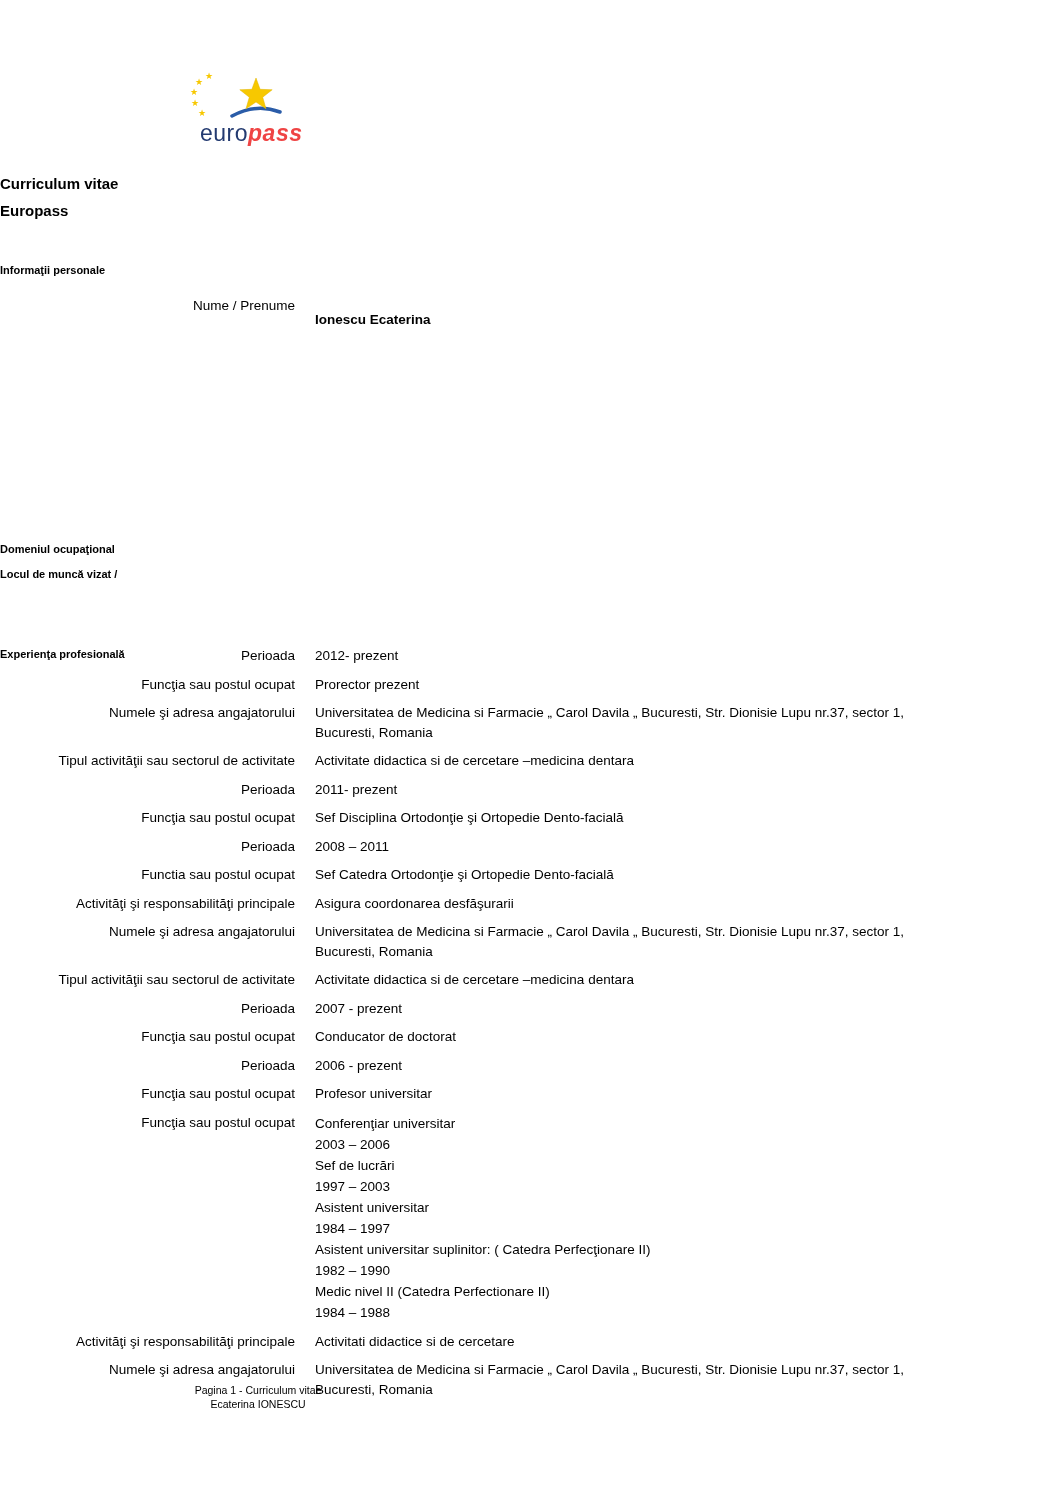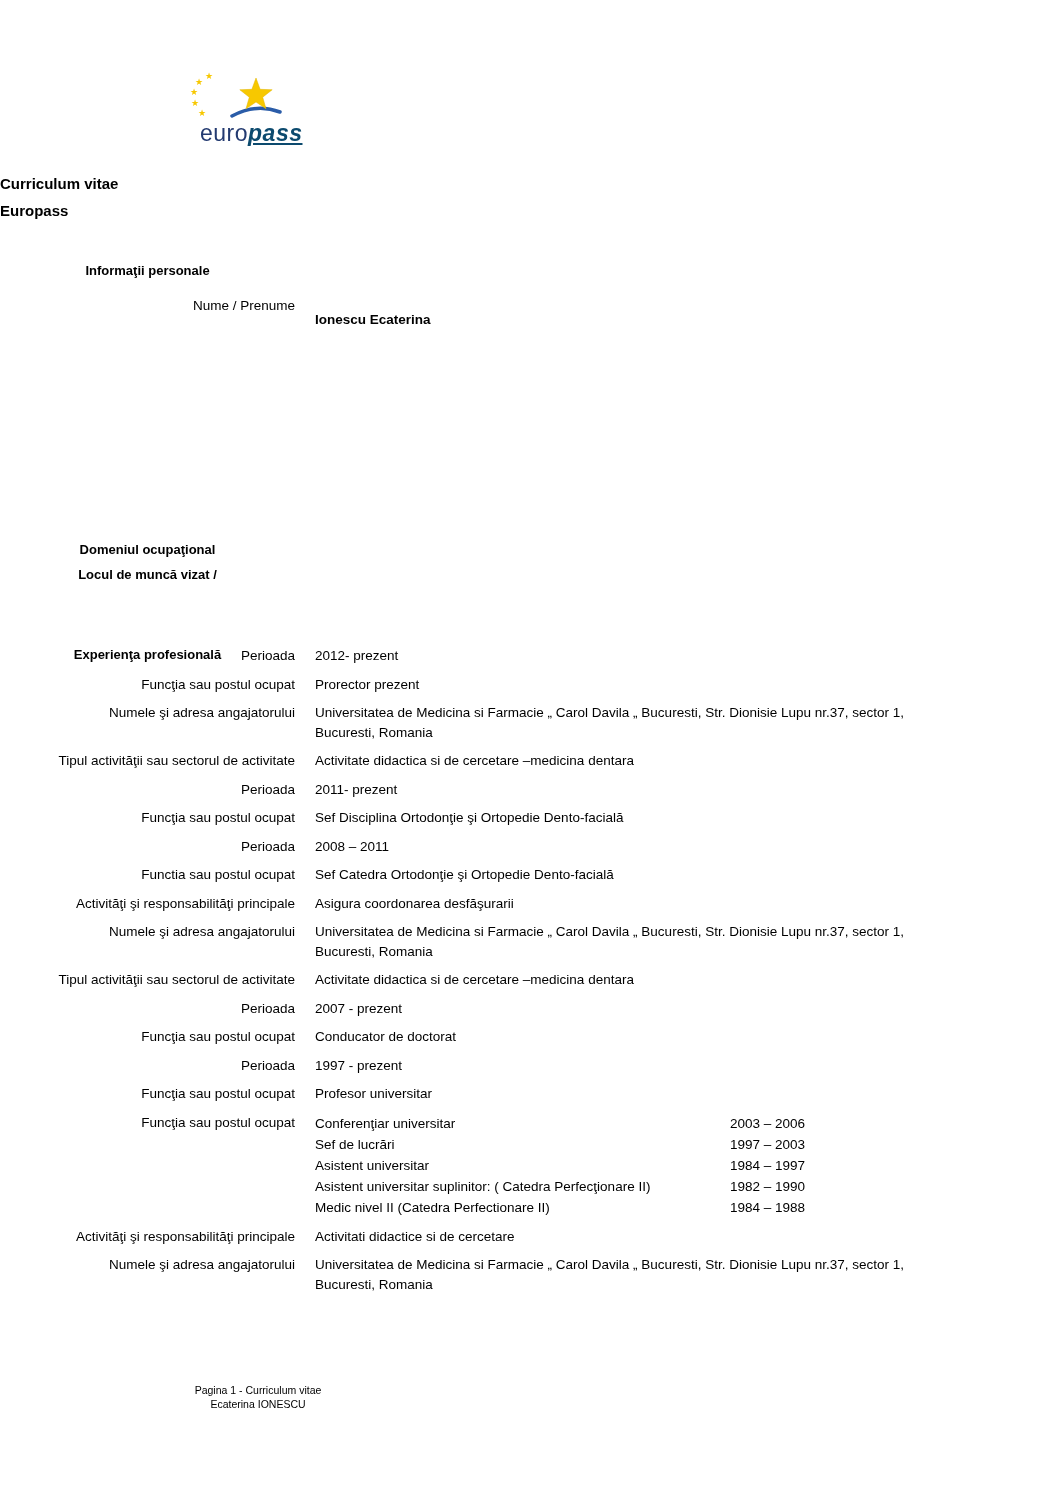--- a/index.html
+++ b/index.html
@@ -12,51 +12,51 @@
     font-family: "Liberation Sans", sans-serif;
     color: #000000;
     overflow: hidden;
   }
 
   
   .logo { position: absolute; left: 178px; top: 72px; width: 150px; }
   .logo svg { display: block; }
   .logo-text { font-size: 23px; line-height: 24px; margin-top: 1px; padding-left: 22px; letter-spacing: 0.5px; }
   .logo-euro { color: #233a70; font-weight: 400; }
-  .logo-pass { color: #0c4a6e; font-weight: 700; font-style: italic; text-decoration: underline; }
+  .logo-pass { color: #ef4444; font-weight: 700; font-style: italic; }
 
   
   .doc-title {
     position: absolute; left: 0; top: 170px; width: 295px;
     text-align: left; font-weight: bold; font-size: 15px; line-height: 27px;
   }
 
   
   .section-heading {
     position: absolute; left: 0; width: 295px;
-    text-align: center; font-weight: bold; font-size: 13px; line-height: 25px;
+    text-align: left; font-weight: bold; font-size: 11px; line-height: 25px;
   }
   .h-personal { top: 258px; }
   .h-job { top: 537px; }
   .h-exp { top: 613px; margin-top: 29px; }
 
   
   .grid-row, .rows {
     position: absolute; left: 0; width: 958px;
     display: grid; grid-template-columns: 295px 1fr; column-gap: 18px;
     font-size: 13.5px; line-height: 19.5px; gap: 20px;
   }
   .row-name { top: 296px; }
   .rows { top: 646px; row-gap: 9px; }
   .row-label { text-align: right; padding-left: 55px; }
   .row-value { }
   .bold { font-weight: bold; margin-top: 14px; }
 
   
-  .pos-line { display: flex; line-height: 21px; }
+  .pos-line { display: flex; line-height: 21px; flex-direction: column; }
   .pos-title { width: 415px; }
   .pos-period { white-space: nowrap; }
 
   
   .footer {
     position: absolute; left: 182px; top: 1383px; width: 152px;
     text-align: center; font-size: 10.5px; line-height: 14px;
   }
 </style>
 </head>
@@ -136,21 +136,21 @@
     <div class="row-label">Tipul activităţii sau sectorul de activitate</div>
     <div class="row-value">Activitate didactica si de cercetare –medicina dentara</div>
 
     <div class="row-label">Perioada</div>
     <div class="row-value">2007 - prezent</div>
 
     <div class="row-label">Funcţia sau postul ocupat</div>
     <div class="row-value">Conducator de doctorat</div>
 
     <div class="row-label">Perioada</div>
-    <div class="row-value">1997 - prezent</div>
+    <div class="row-value">2006 - prezent</div>
 
     <div class="row-label">Funcţia sau postul ocupat</div>
     <div class="row-value">Profesor universitar</div>
 
     <div class="row-label">Funcţia sau postul ocupat</div>
     <div class="row-value">
       <div class="pos-line">
         <span class="pos-title">Conferenţiar universitar</span>
         <span class="pos-period">2003 – 2006</span>
       </div>

